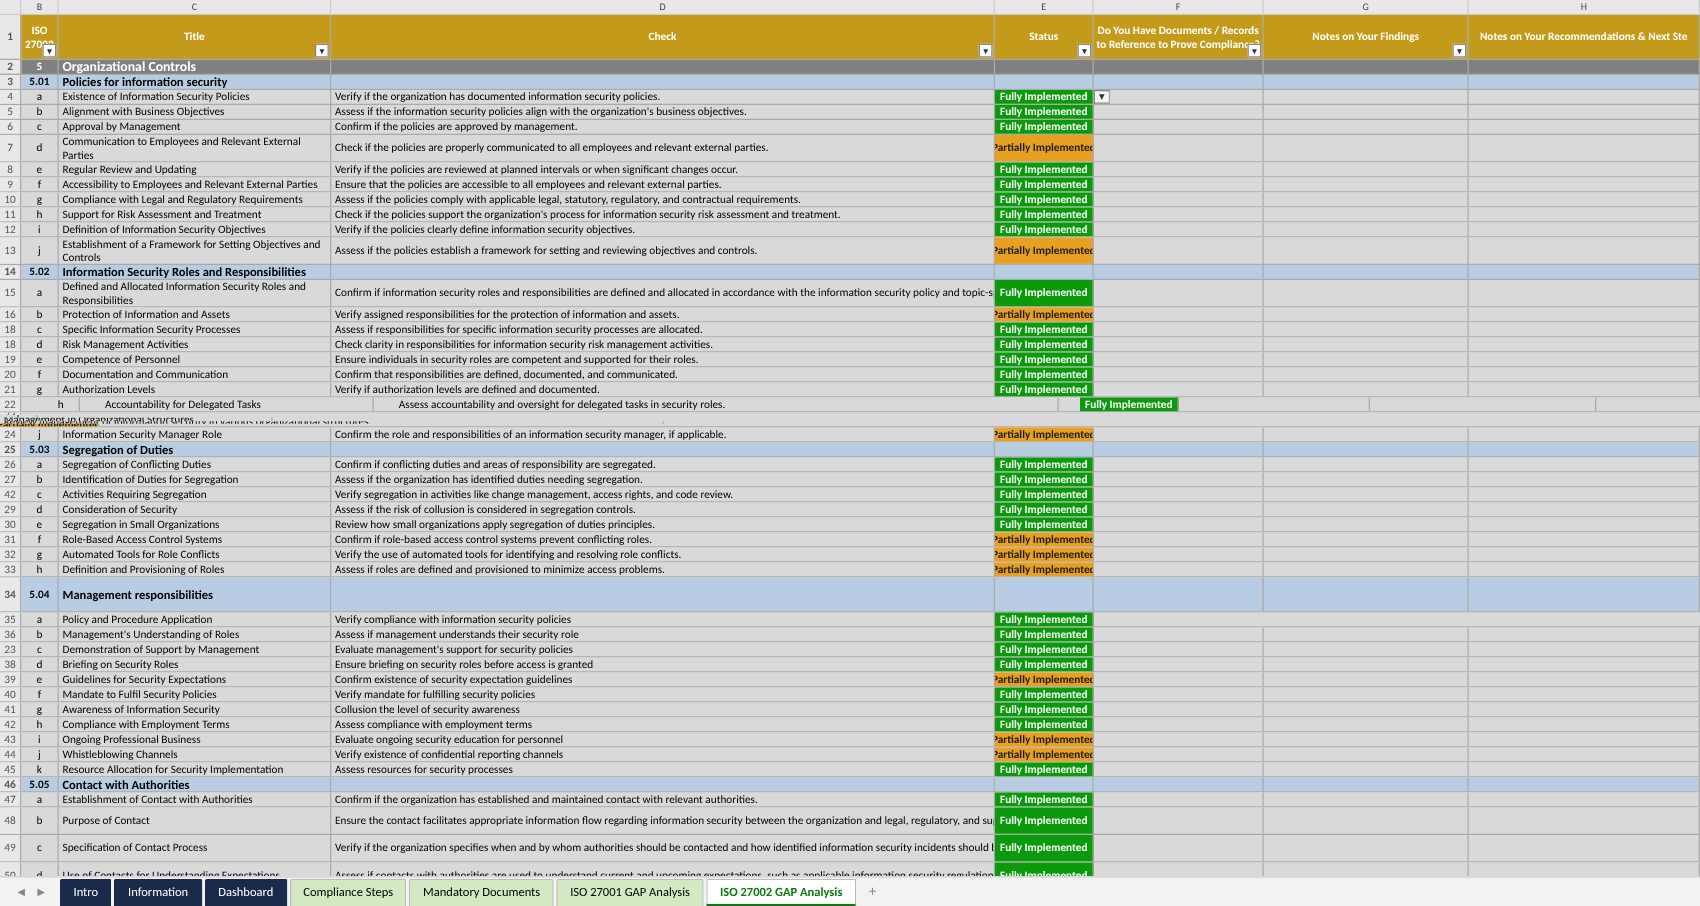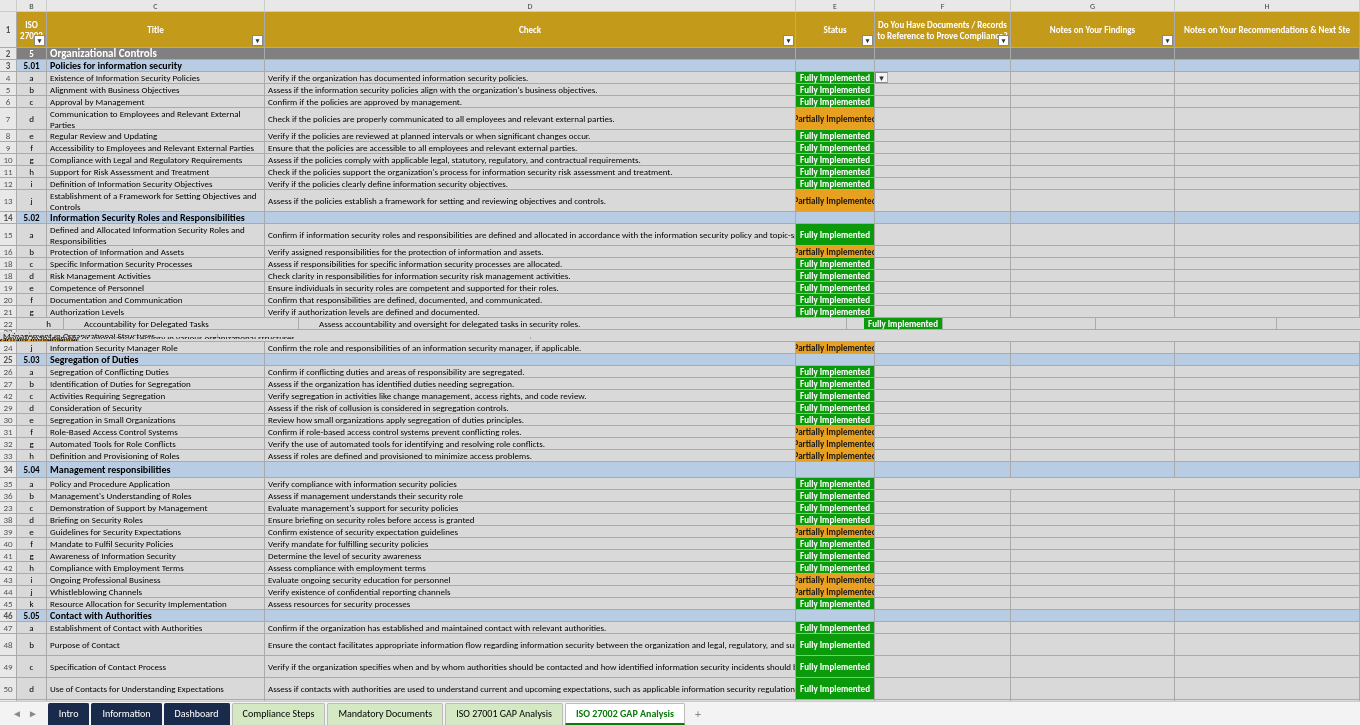--- a/index.html
+++ b/index.html
@@ -409,21 +409,21 @@
    <div class="rownum">33</div>
    <div class="c-b">h</div>
    <div class="c-c" style="white-space:normal">Definition and Provisioning of Roles</div>
    <div class="c-d">Assess if roles are defined and provisioned to minimize access problems.</div>
    <div class="c-e status-partial">Partially Implemented</div>
 
    <div class="c-f" style=""></div>
    <div class="c-g"></div>
    <div class="c-h"></div>
       </div>
-      <div class="row section" style="height: 16px;">
+      <div class="row section" style="height: 28px;">
    <div class="rownum">34</div>
    <div class="c-b">5.04</div>
    <div class="c-c" style="white-space:normal">Management responsibilities</div>
    <div class="c-d"></div>
    <div class="c-e "></div>
 
    <div class="c-f" style=""></div>
    <div class="c-g"></div>
    <div class="c-h"></div>
       </div>
@@ -490,21 +490,21 @@
    <div class="c-e status-full">Fully Implemented</div>
 
    <div class="c-f" style=""></div>
    <div class="c-g"></div>
    <div class="c-h"></div>
       </div>
       <div class="row body-row" style="height: 12px;">
    <div class="rownum">41</div>
    <div class="c-b">g</div>
    <div class="c-c" style="white-space:normal">Awareness of Information Security</div>
-   <div class="c-d">Determine the level of security awareness</div>
+   <div class="c-d">Collusion the level of security awareness</div>
    <div class="c-e status-full">Fully Implemented</div>
 
    <div class="c-f" style=""></div>
    <div class="c-g"></div>
    <div class="c-h"></div>
       </div>
       <div class="row body-row" style="height: 12px;">
    <div class="rownum">42</div>
    <div class="c-b">h</div>
    <div class="c-c" style="white-space:normal">Compliance with Employment Terms</div>

